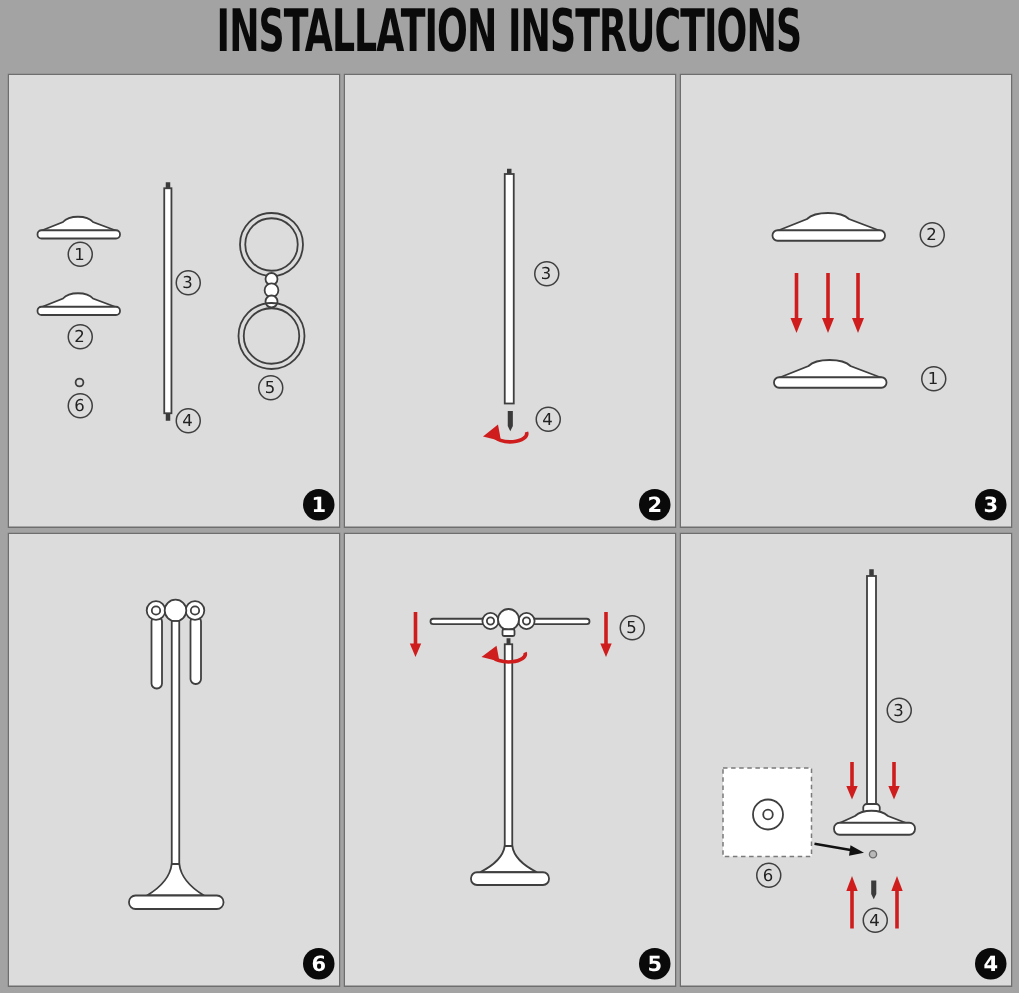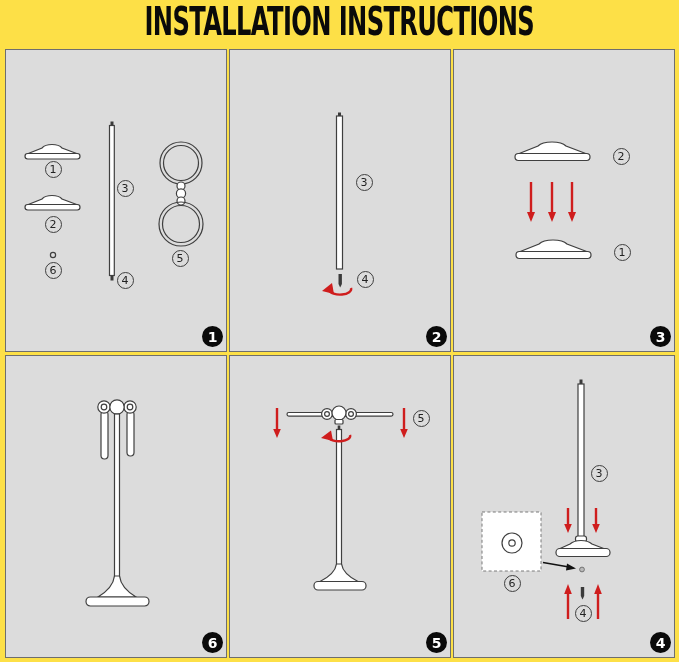--- a/index.html
+++ b/index.html
@@ -1,17 +1,17 @@
 <!DOCTYPE html>
 <html><head>
 <meta charset="utf-8">
 <style>
   html,body{margin:0;padding:0;background:#ffffff;}
   .canvas{
-    position:relative;width:679px;height:662px;background:#fde047;
+    position:relative;width:679px;height:662px;background:#a3a3a3;
     font-family:"DejaVu Sans","Liberation Sans",sans-serif;overflow:hidden;
   }
   .title{
     position:absolute;left:0;top:-2px;width:679px;height:46px;
     display:flex;align-items:center;justify-content:center;
   }
   .title span{
     font-size:39px;font-weight:bold;color:#0a0a0a;letter-spacing:-1px;
     transform:scaleX(0.62);white-space:nowrap;
   }

